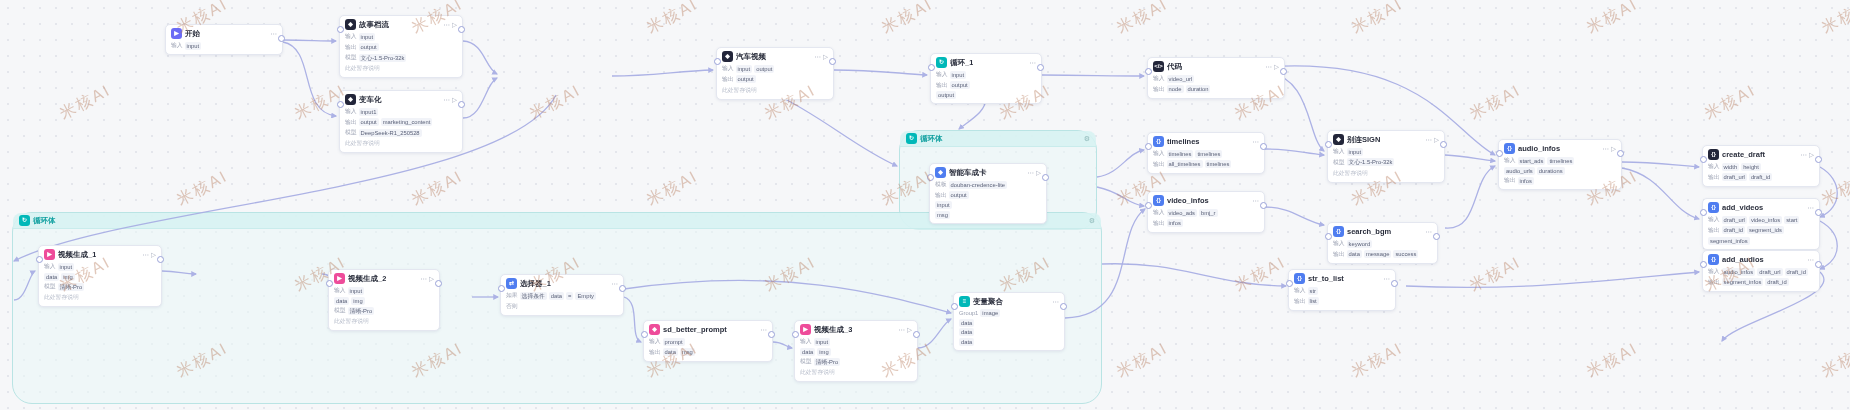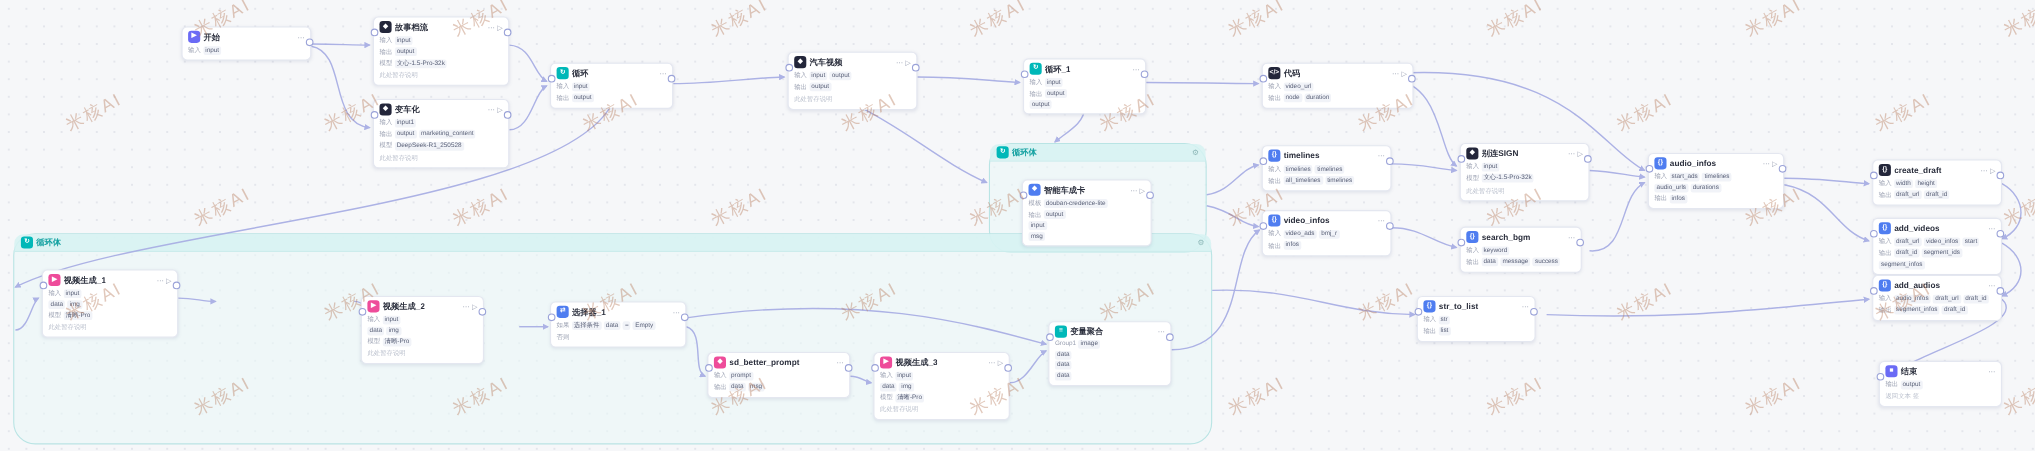--- a/index.html
+++ b/index.html
@@ -165,41 +165,20 @@
           <span class="chip">output</span>
         </div>
         <div class="node-row">
           <span class="row-label">模型</span>
           <span class="chip">文心-1.5-Pro-32k</span>
         </div>
         <div class="node-footer">此处暂存说明</div>
       </div>
   </div>
 
-  <div class="node" style="left:500px;top:57px;width:112px">
-    <span class="port port-l"></span>
-    <span class="port port-r"></span>
-    <div class="node-header">
-      <span class="node-icon" style="background: rgb(0, 184, 184);">↻</span>
-      <span class="node-title">循环</span>
-      <span class="node-actions">
-          <span>⋯</span>
-        </span>
-    </div>
-    <div class="node-body">
-        <div class="node-row">
-          <span class="row-label">输入</span>
-          <span class="chip">input</span>
-        </div>
-        <div class="node-row">
-          <span class="row-label">输出</span>
-          <span class="chip">output</span>
-        </div>
-      </div>
-  </div>
 
   <div class="node" style="left:716px;top:47px;width:118px">
     <span class="port port-l"></span>
     <span class="port port-r"></span>
     <div class="node-header">
       <span class="node-icon" style="background: rgb(35, 38, 58);">◆</span>
       <span class="node-title">汽车视频</span>
       <span class="node-actions">
           <span>⋯</span>
           <span>▷</span>
@@ -361,21 +340,21 @@
           <span class="chip">input</span>
         </div>
         <div class="node-row">
           <span class="row-label">模型</span>
           <span class="chip">文心-1.5-Pro-32k</span>
         </div>
         <div class="node-footer">此处暂存说明</div>
       </div>
   </div>
 
-  <div class="node" style="left:1327px;top:206px;width:111px">
+  <div class="node" style="left:1327px;top:222px;width:111px">
     <span class="port port-l"></span>
     <span class="port port-r"></span>
     <div class="node-header">
       <span class="node-icon" style="background: rgb(79, 125, 240);">{}</span>
       <span class="node-title">search_bgm</span>
       <span class="node-actions">
           <span>⋯</span>
         </span>
     </div>
     <div class="node-body">
@@ -511,37 +490,20 @@
           <span class="chip">draft_id</span>
         </div>
         <div class="node-row">
           <span class="row-label">输出</span>
           <span class="chip">segment_infos</span>
           <span class="chip">draft_id</span>
         </div>
       </div>
   </div>
 
-  <div class="node" style="left:1708px;top:328px;width:112px">
-    <span class="port port-l"></span>
-    <div class="node-header">
-      <span class="node-icon" style="background: rgb(107, 107, 245);">■</span>
-      <span class="node-title">结束</span>
-      <span class="node-actions">
-          <span>⋯</span>
-        </span>
-    </div>
-    <div class="node-body">
-        <div class="node-row">
-          <span class="row-label">输出</span>
-          <span class="chip">output</span>
-        </div>
-        <div class="node-footer">返回文本 签</div>
-      </div>
-  </div>
 
   <div class="node" style="left:38px;top:245px;width:124px">
     <span class="port port-l"></span>
     <span class="port port-r"></span>
     <div class="node-header">
       <span class="node-icon" style="background: rgb(238, 76, 154);">▶</span>
       <span class="node-title">视频生成_1</span>
       <span class="node-actions">
           <span>⋯</span>
           <span>▷</span>

